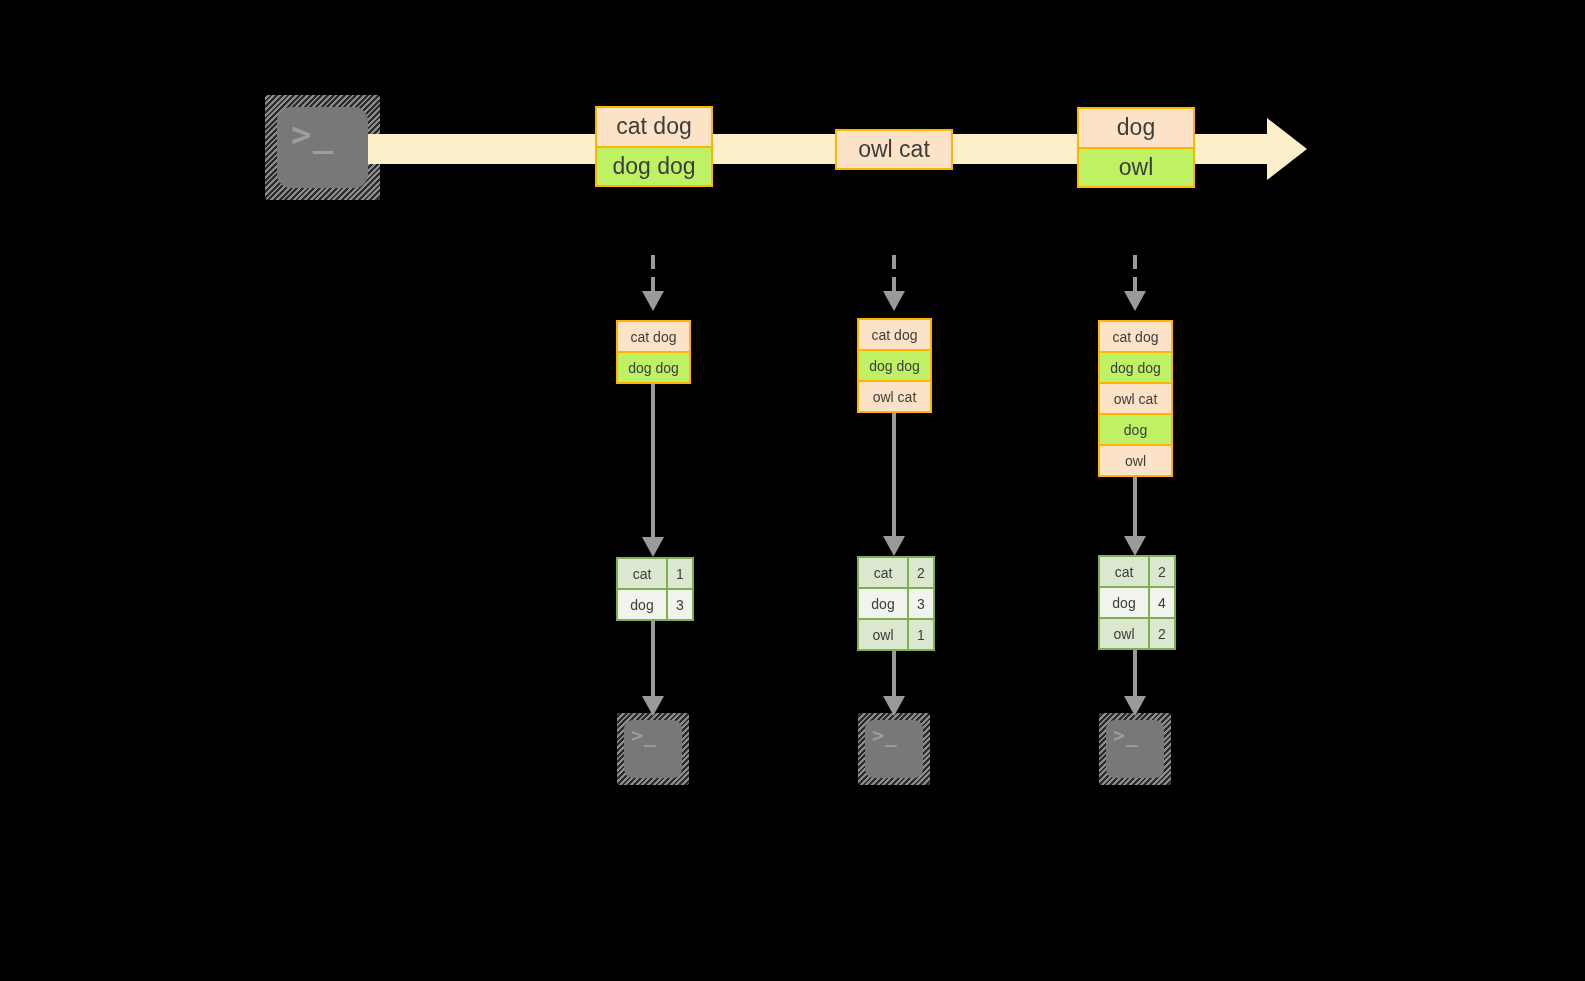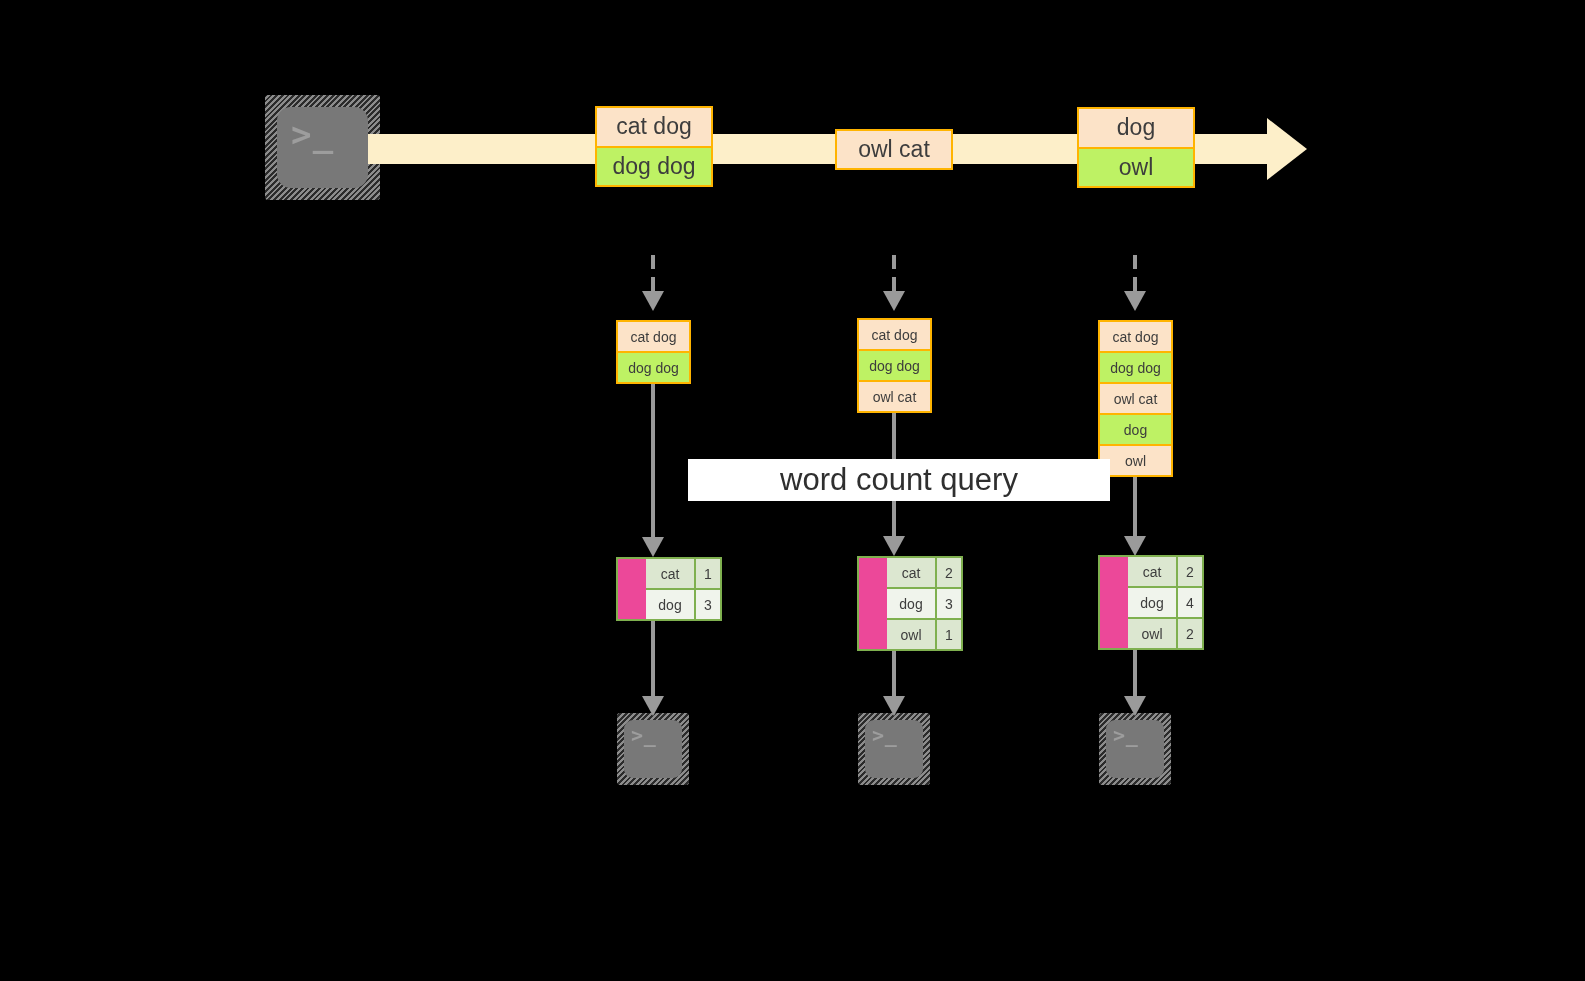--- a/index.html
+++ b/index.html
@@ -91,25 +91,24 @@
   .ebox.top      { width: 118px; }
   .ebox.top .cell { font-size: 23px; height: 38px; }
   .ebox.stack     { width: 75px; }
   .ebox.stack .cell { font-size: 14px; height: 30px; }
 
   
   .gtable {
     position: absolute;
     box-sizing: border-box;
     border: 2px solid #7FB04F;
-    background: #ec4899;
+    background: #fef9c3;
     display: flex;
     flex-direction: column;
     z-index: 5;
-    padding-left: 28px;
   }
   .gtable .row {
     display: flex;
     height: 30px;
   }
   .gtable .row + .row { border-top: 2px solid #7FB04F; }
   .gtable .row .k,
   .gtable .row .v {
     display: flex;
     align-items: center;
@@ -310,15 +309,14 @@
     <div class="shaft" style="height:50px;"></div>
     <div class="head"></div>
   </div>
 
   <div class="terminal small" style="left:1099px; top:713px; width:72px; height:72px;">
     <div class="hatch"></div>
     <div class="face"></div>
     <div class="prompt">&gt;_</div>
   </div>
 
-  <div class="qlabel" style="left:688px; top:459px; width:422px; height:42px;">word count query</div>
 
 </div>
 
 </body></html>

